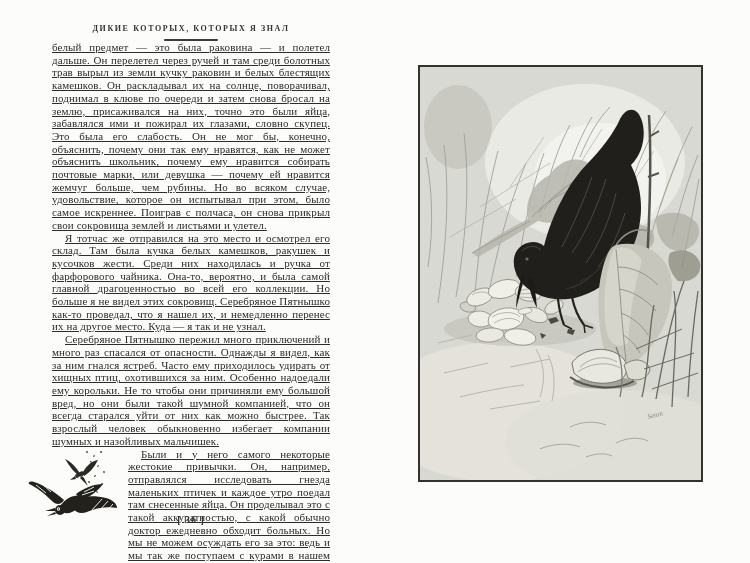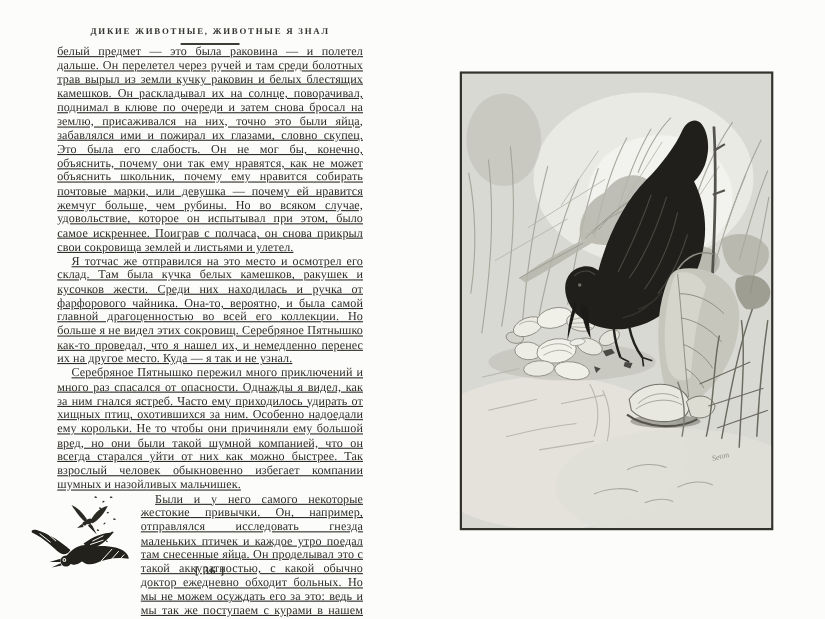--- a/index.html
+++ b/index.html
@@ -20,21 +20,21 @@
   
   .plate{position:absolute;left:418px;top:65px;width:285px;height:417px;border:2px solid #33322c;
     box-sizing:border-box;background:#d9d9d3;}
   .plate svg{display:block;width:100%;height:100%;}
 </style>
 </head>
 <body>
 
 <div class="spread">
 
-  <div class="running-head">ДИКИЕ ЖИВОТНЫЕ, ЖИВОТНЫЕ Я ЗНАЛ</div>
+  <div class="running-head">ДИКИЕ КОТОРЫХ, КОТОРЫХ Я ЗНАЛ</div>
   <div class="head-rule"></div>
 
   <div class="textblock">
     <p class="para"><span>белый предмет — это была раковина — и полетел дальше. Он перелетел через ручей и там среди болотных трав вырыл из земли кучку раковин и белых блестящих камешков. Он раскладывал их на солнце, поворачивал, поднимал в клюве по очереди и затем снова бросал на землю, присаживался на них, точно это были яйца, забавлялся ими и пожирал их глазами, словно скупец. Это была его слабость. Он не мог бы, конечно, объяснить, почему они так ему нравятся, как не может объяснить школьник, почему ему нравится собирать почтовые марки, или девушка — почему ей нравится жемчуг больше, чем рубины. Но во всяком случае, удовольствие, которое он испытывал при этом, было самое искреннее. Поиграв с полчаса, он снова прикрыл свои сокровища землей и листьями и улетел.</span></p>
     <p class="para ind"><span>Я тотчас же отправился на это место и осмотрел его склад. Там была кучка белых камешков, ракушек и кусочков жести. Среди них находилась и ручка от фарфорового чайника. Она-то, вероятно, и была самой главной драгоценностью во всей его коллекции. Но больше я не видел этих сокровищ. Серебряное Пятнышко как-то проведал, что я нашел их, и немедленно перенес их на другое место. Куда — я так и не узнал.</span></p>
     <p class="para ind"><span>Серебряное Пятнышко пережил много приключений и много раз спасался от опасности. Однажды я видел, как за ним гнался ястреб. Часто ему приходилось удирать от хищных птиц, охотившихся за ним. Особенно надоедали ему корольки. Не то чтобы они причиняли ему большой вред, но они были такой шумной компанией, что он всегда старался уйти от них как можно быстрее. Так взрослый человек обыкновенно избегает компании шумных и назойливых мальчишек.</span></p>
     <p class="para ind"><span class="birdwrap"></span><span>Были и у него самого некоторые жестокие привычки. Он, например, отправлялся исследовать гнезда маленьких птичек и каждое утро поедал там снесенные яйца. Он проделывал это с такой аккуратностью, с какой обычно доктор ежедневно обходит больных. Но мы не можем осуждать его за это: ведь и мы так же поступаем с курами в нашем курятнике.</span></p>
 
   </div>
 

